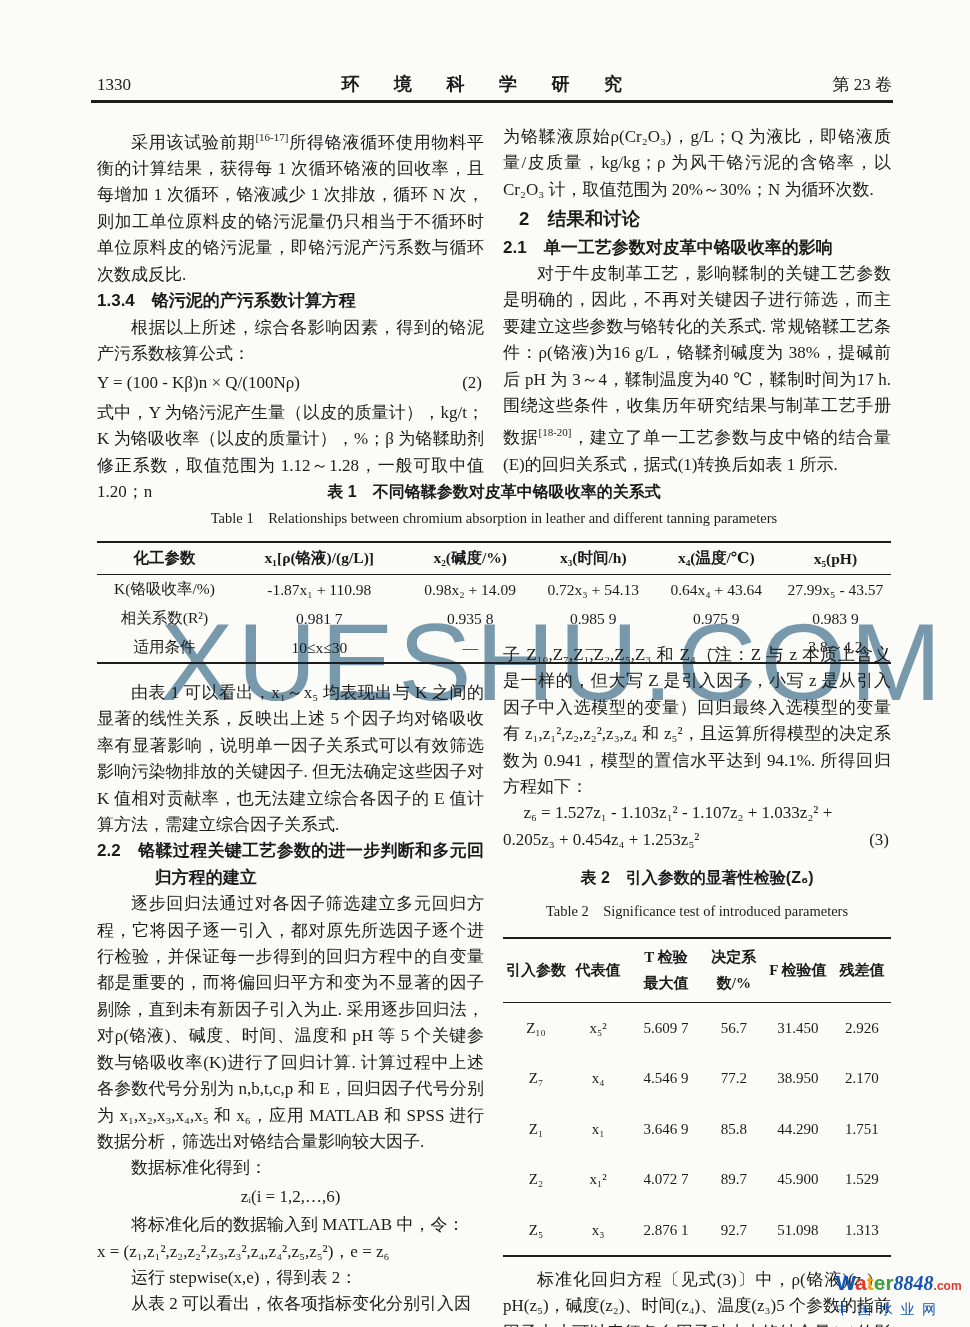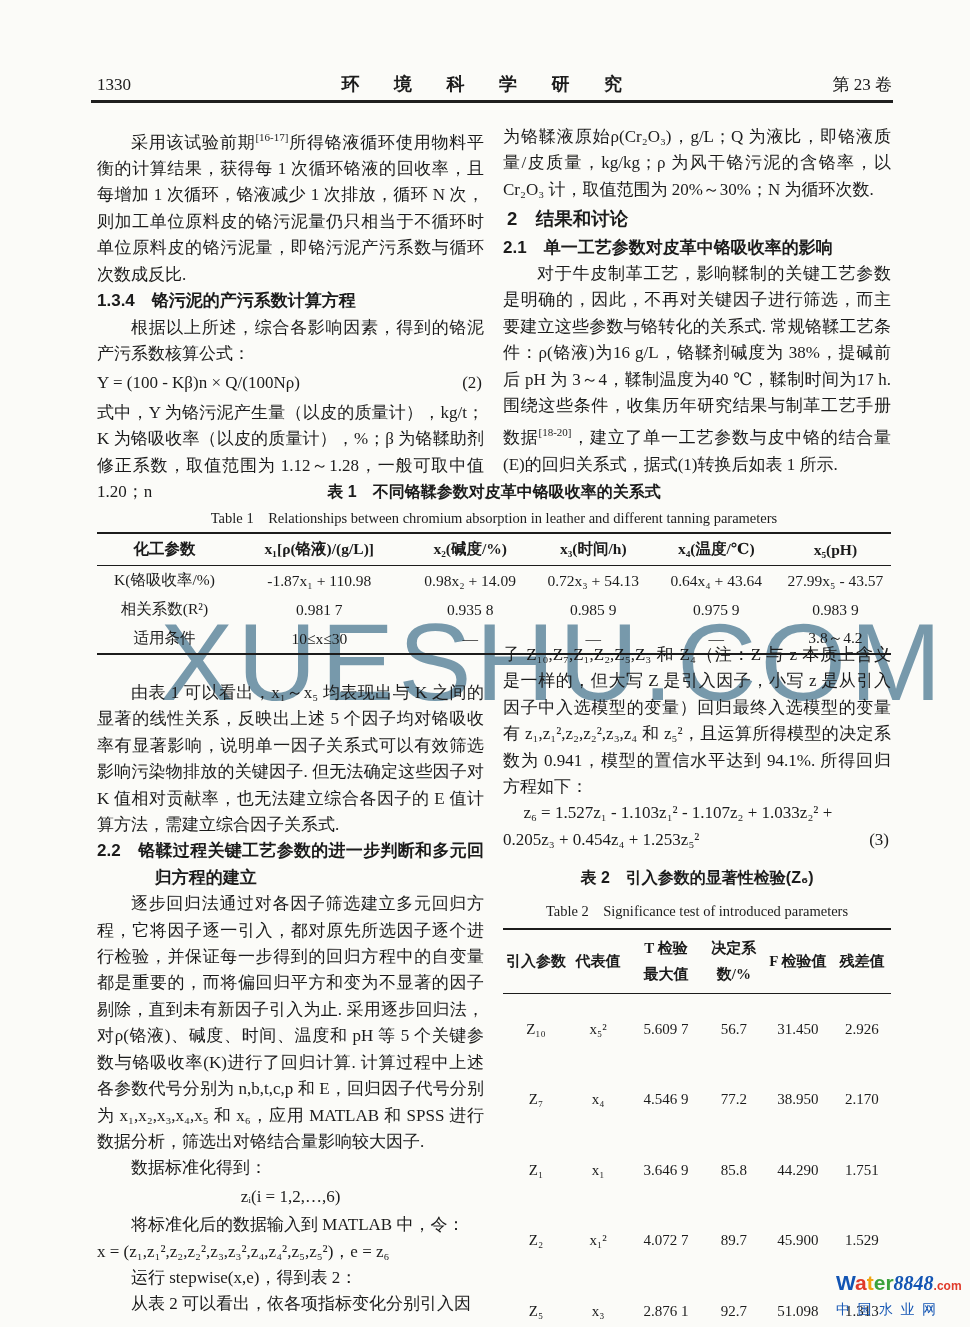--- a/index.html
+++ b/index.html
@@ -9,43 +9,43 @@
   
   .hdr{position:absolute;top:72px;left:97px;width:795px;display:flex;justify-content:space-between;align-items:baseline;font-size:17px}
   .hdr .journal{letter-spacing:15px;font-size:18px;font-weight:bold;padding-left:15px}
   .hdr-rule{position:absolute;top:100px;left:91px;width:802px;height:3px;background:#1f1f1f}
   
   .col{position:absolute;font-size:17px;line-height:26.4px;text-align:justify}
   .col p{text-align:justify}
   .ind{text-indent:2em}
   sup{font-size:11px}
   .h-sans{font-family:"Liberation Sans","DejaVu Sans",sans-serif;font-weight:bold;text-align:left}
-  .h-big{font-size:18.5px;margin:3px 0 2px 4px}
+  .h-big{font-size:18.5px;margin:3px 0 2px 16px}
   .hang{padding-left:3.4em;text-indent:-3.4em}
   .eqrow{position:relative;display:flex;justify-content:flex-start;margin:3px 0}
   .eq-no{position:absolute;right:2px}
   .formula-center{text-align:center;margin:2px 0}
   .eq3 .l1{padding-left:1.2em}
   .eq3 .l2{position:relative;text-align:left}
   .eq3 .l2 .eq-no{right:2px}
   
   .tbl-block{position:absolute}
   .tbl-title-cn{font-family:"Liberation Sans","DejaVu Sans",sans-serif;font-weight:bold;font-size:16px;text-align:center}
   .tbl-title-en{font-size:14.5px;text-align:center;margin-top:6px}
-  table.three-line{border-collapse:collapse;width:100%;margin-top:4px;
+  table.three-line{border-collapse:collapse;width:100%;margin-top:13px;
       border-top:2.5px solid #1c1c1c;border-bottom:2.5px solid #1c1c1c}
   table.three-line th{border-bottom:1.5px solid #1c1c1c;font-weight:bold;white-space:pre-line;vertical-align:middle}
   table.three-line th,table.three-line td{text-align:center;padding:5px 2px}
   #table1{font-size:15.5px}
   #table1 td{padding:4px 2px}
   #table1 th:nth-child(1){width:17%}#table1 th:nth-child(2){width:22%}
   #table1 th:nth-child(3){width:16%}#table1 th:nth-child(4){width:15%}
   #table1 th:nth-child(5){width:16%}#table1 th:nth-child(6){width:14%}
   #table2{font-size:15px}
-  #table2 td{padding:22px 2px}
+  #table2 td{padding:12px 2px}
   #table2 th:nth-child(1){width:17%}#table2 th:nth-child(2){width:15%}
   #table2 th:nth-child(3){width:20%}#table2 th:nth-child(4){width:15%}
   #table2 th:nth-child(5){width:18%}#table2 th:nth-child(6){width:15%}
   
   .watermark{position:absolute;top:598px;left:160px;width:745px;z-index:0;
       font-family:"Liberation Sans","DejaVu Sans",sans-serif;font-size:110px;font-weight:400;
       color:#0c4a6e;opacity:.55;white-space:nowrap;letter-spacing:4px;pointer-events:none}
   .content{position:relative;z-index:1}
   
   .logo{position:absolute;top:1272px;left:836px;width:130px;text-align:left;z-index:2;
@@ -203,28 +203,20 @@
                 <td>1.529</td>
               </tr>
               <tr>
                 <td>Z₅</td>
                 <td>x₃</td>
                 <td>2.876 1</td>
                 <td>92.7</td>
                 <td>51.098</td>
                 <td>1.313</td>
               </tr>
-              <tr>
-                <td>Z₃,Z₄</td>
-                <td>x₂,x₂²</td>
-                <td>2.567 1</td>
-                <td>94.1</td>
-                <td>41.111</td>
-                <td>1.242</td>
-              </tr>
             </tbody>
         </table>
       </div>
       <p class="ind" style="margin-top:10px">标准化回归方程〔见式(3)〕中，ρ(铬液)(z₁)，pH(z₅)，碱度(z₂)、时间(z₄)、温度(z₃)5 个参数的指前因子大小可以表征各自因子对皮中铬结合量(z₆)的影响程度. 据此得到影响皮中含铬量的排序为ρ(铬液) &gt; pH &gt; 碱度 &gt; 温度 &gt; 时间.</p>
 
     </div>
 
     <div class="logo">
       <div class="logo-top"><span class="logo-letter" style="color: rgb(18, 84, 179);">W</span><span class="logo-letter" style="color: rgb(224, 58, 42);">a</span><span class="logo-letter" style="color: rgb(240, 165, 17);">t</span><span class="logo-letter" style="color: rgb(60, 162, 60);">e</span><span class="logo-letter" style="color: rgb(60, 162, 60);">r</span><span class="logo-8848" style="color: rgb(18, 84, 179);">8848</span><span class="logo-com" style="color: rgb(224, 58, 42);">.com</span></div>
       <div class="logo-cn" style="color: rgb(18, 84, 179);">中国水业网</div>

